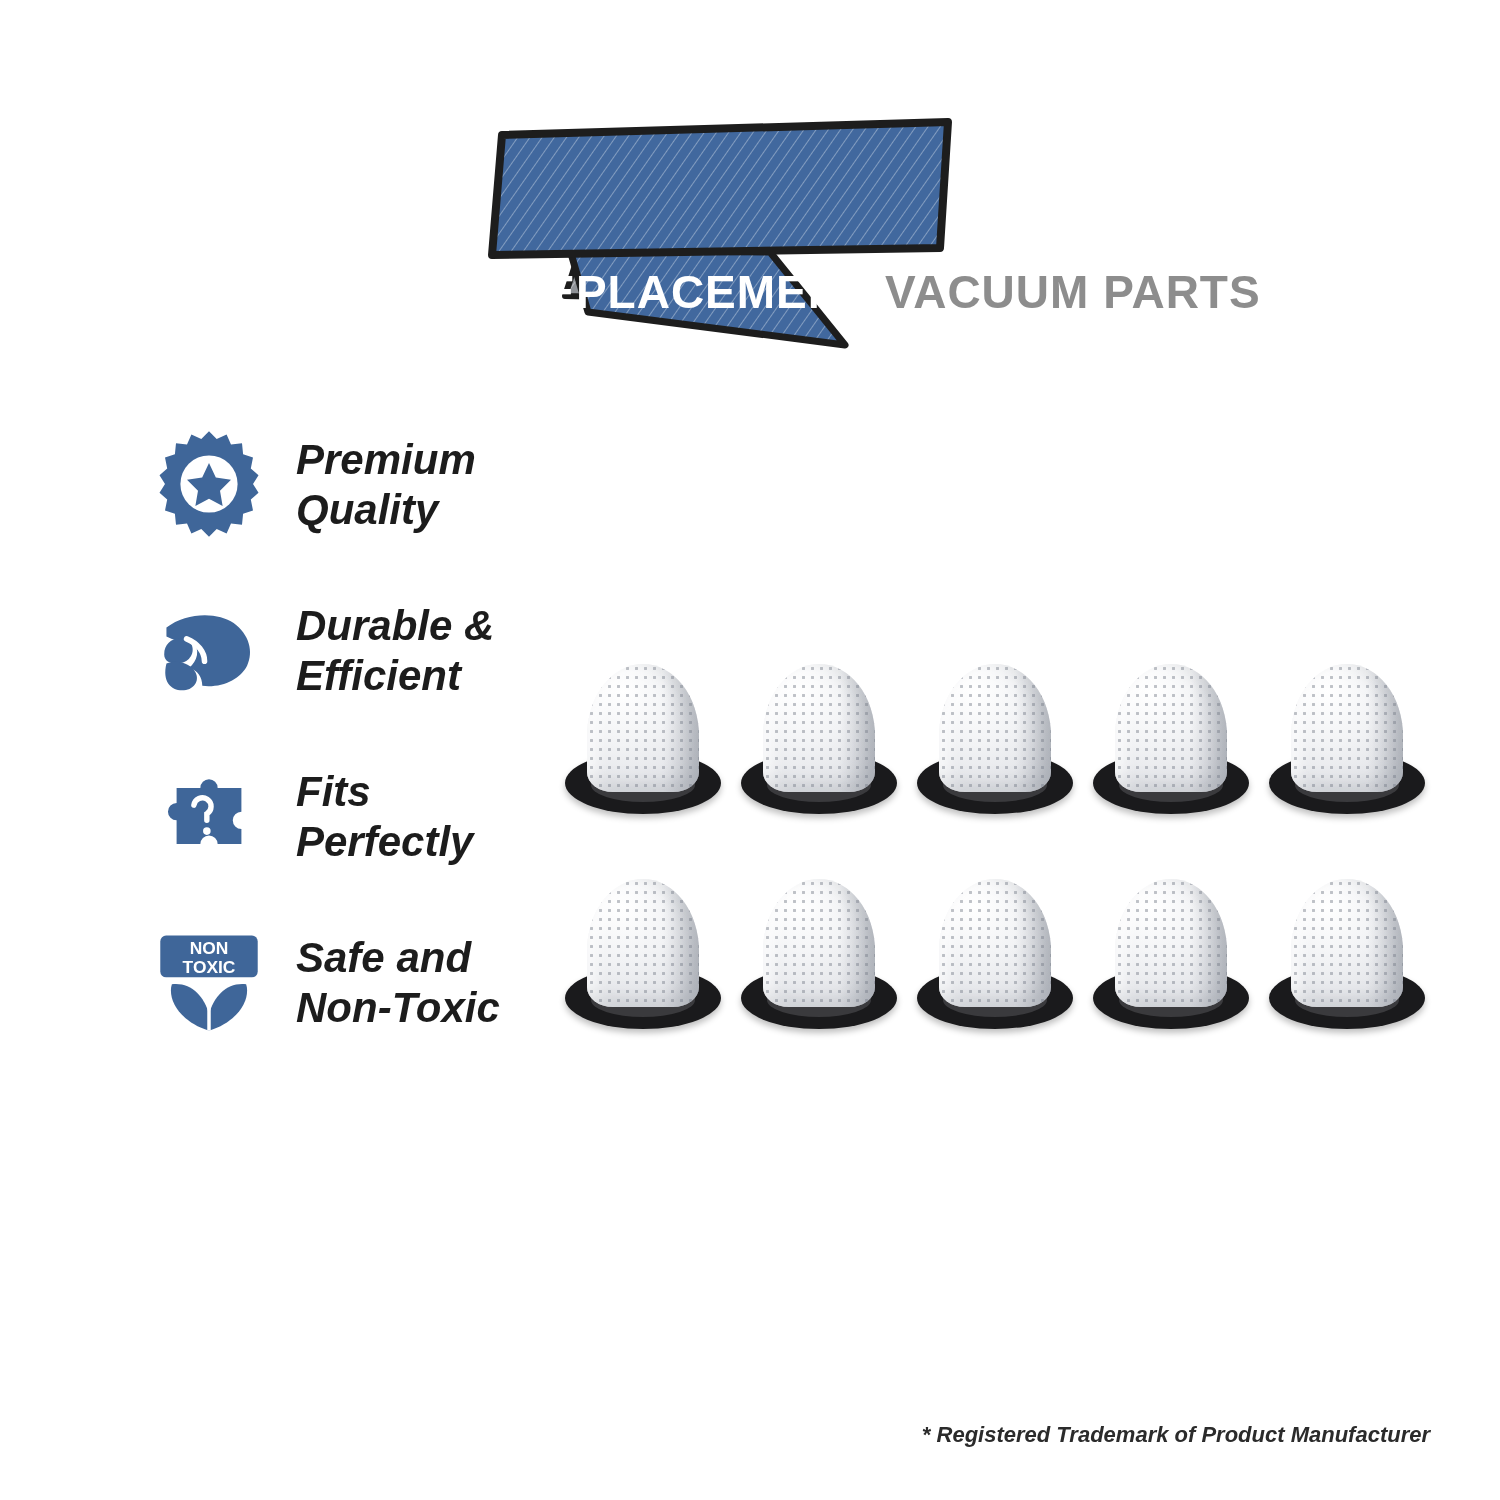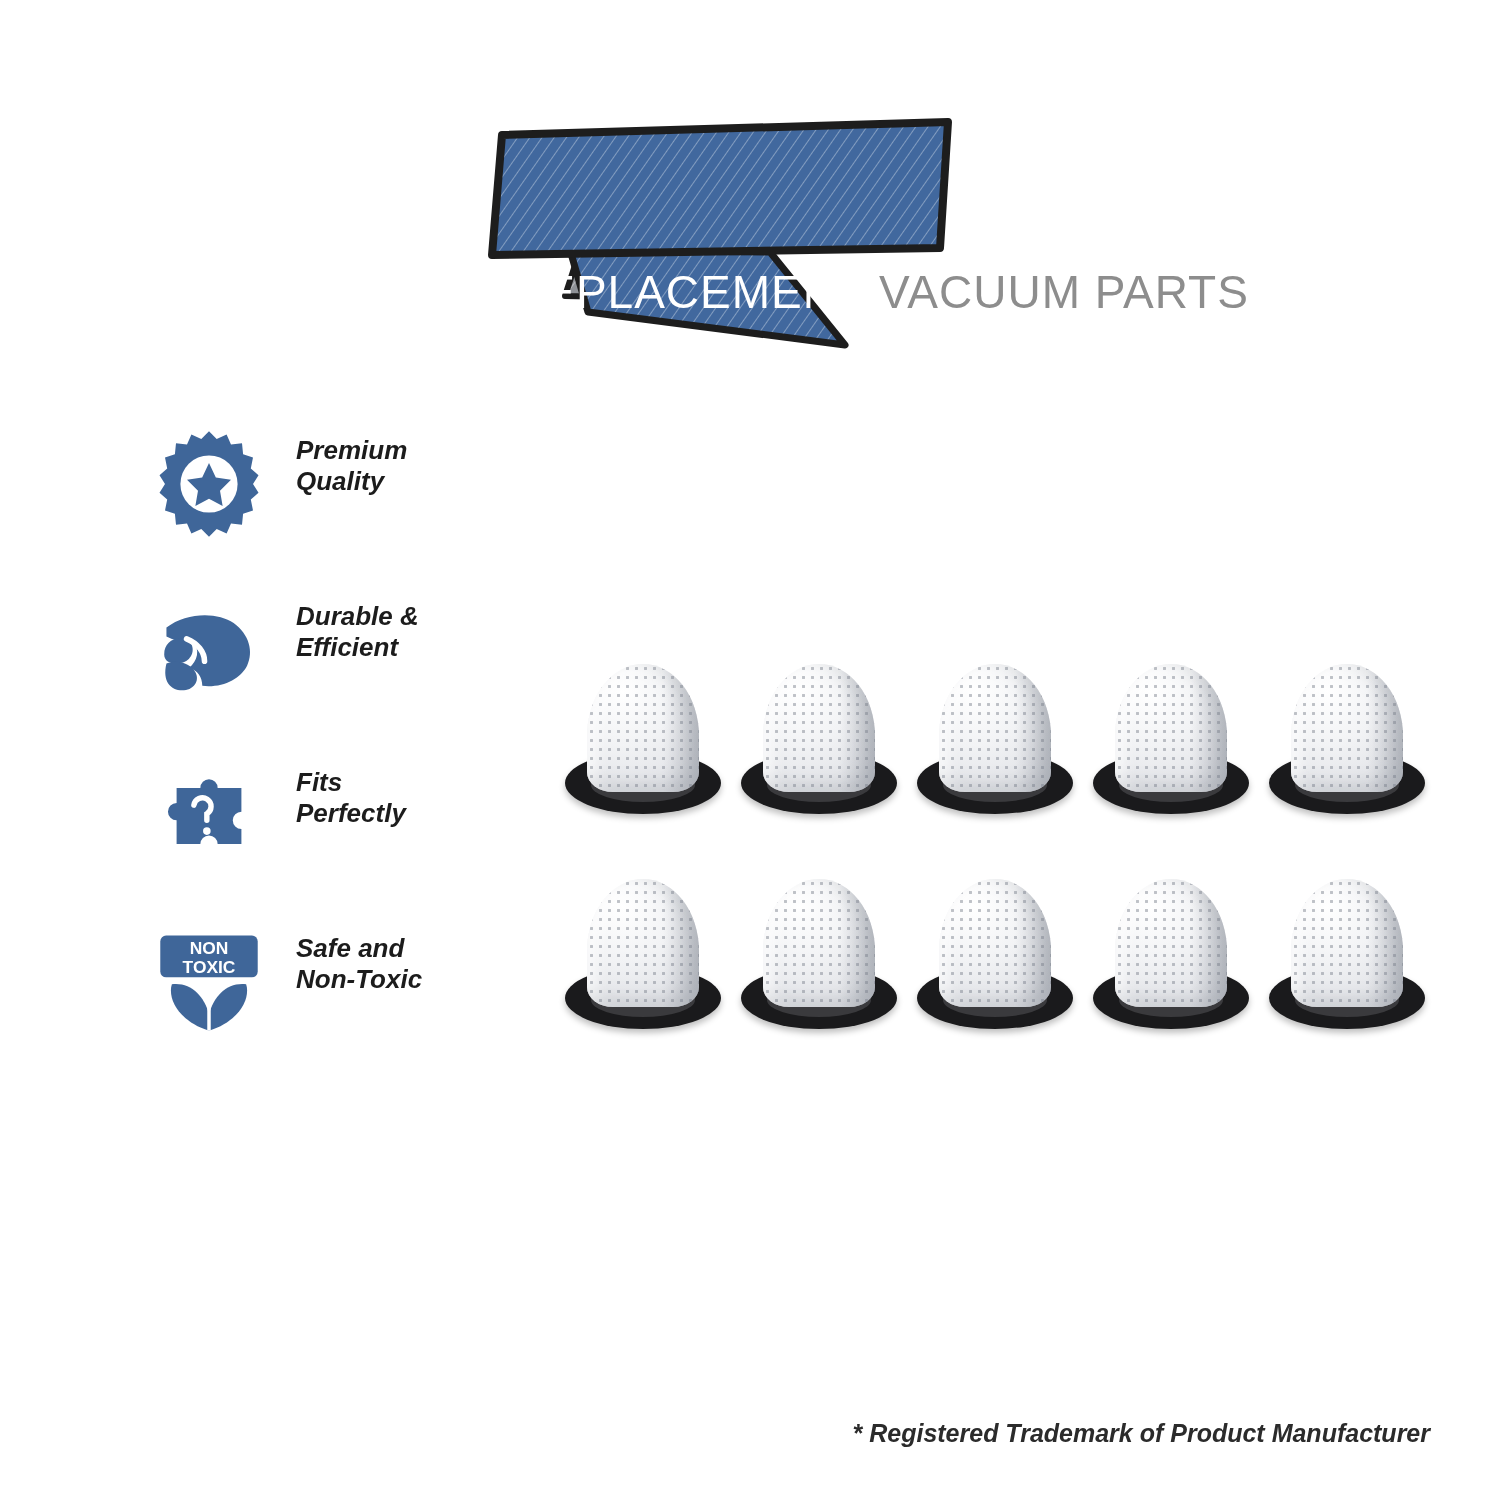--- a/index.html
+++ b/index.html
@@ -26,21 +26,21 @@
   .banner-svg {
     position: absolute;
     left: 0;
     top: 0;
   }
   .banner-text {
     position: absolute;
     top: 165px;
     left: 40px;
     font-size: 46px;
-    font-weight: normal;
+    font-weight: bold;
     letter-spacing: 1px;
     white-space: nowrap;
   }
   .banner-text .hl {
     color: #ffffff;
   }
   .banner-text .rest {
     color: #8d8d8d;
   }
 
@@ -60,21 +60,21 @@
   .feature-icon {
     width: 118px;
     height: 118px;
     flex: 0 0 118px;
     display: flex;
     align-items: center;
     justify-content: center;
   }
   .feature-label {
     margin-left: 28px;
-    font-size: 26px;
+    font-size: 42px;
     font-weight: bold;
     font-style: italic;
     color: #1c1c1c;
     line-height: 1.18;
     padding-top: 10px;
     white-space: pre-line;
   }
 
   
   .filters {
@@ -149,21 +149,21 @@
     width: 42px;
     height: 100%;
     background: linear-gradient(to left, rgba(120,126,138,0.38), rgba(120,126,138,0));
   }
 
   
   .footnote {
     position: absolute;
     right: 70px;
     bottom: 52px;
-    font-size: 25px;
+    font-size: 22px;
     font-weight: bold;
     font-style: italic;
     color: #2b2b2b;
   }
 </style>
 </head>
 <body>
 
 <div class="banner-wrap">
   <svg class="banner-svg" width="900" height="280" viewBox="0 0 900 280">

